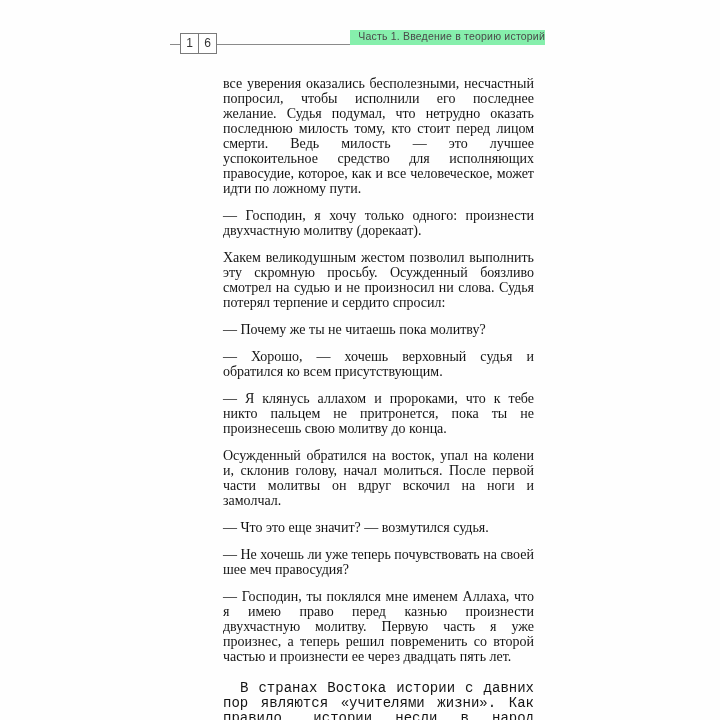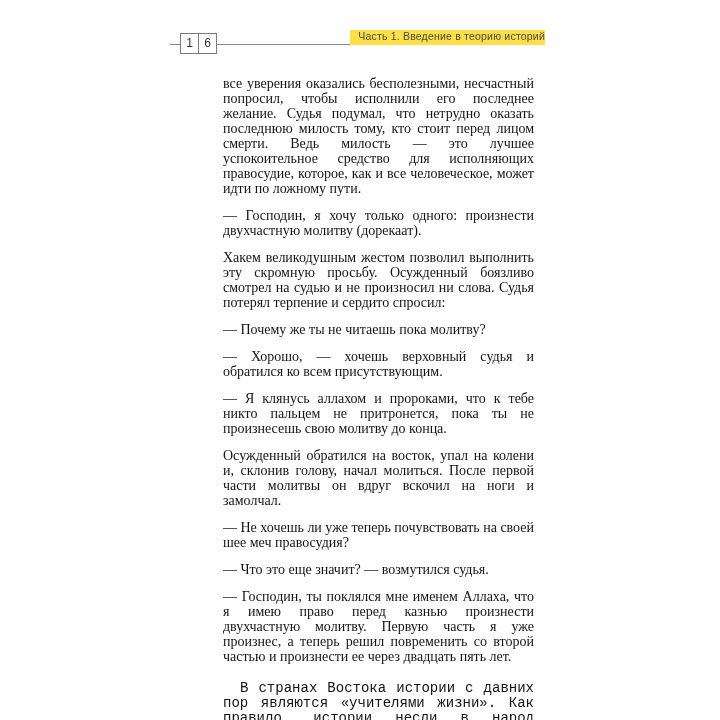--- a/index.html
+++ b/index.html
@@ -60,21 +60,21 @@
     letter-spacing: 0;
   }
   .folio-digit + .folio-digit {
     margin-left: -1px;
   }
   .runhead-title {
     position: absolute;
     right: 0;
     top: 0;
     padding: 0 0 2px 8px;
-    background: #fde047;
+    background: #86efac;
     z-index: 2;
     font-family: "Liberation Sans", "DejaVu Sans", sans-serif;
     font-size: 10.5px;
     line-height: 13px;
     color: #4a4a4a;
     letter-spacing: 0.2px;
     white-space: nowrap;
   }
 
   
@@ -119,19 +119,19 @@
   </div>
 
   <div class="textblock">
     <p class="para">все уверения оказались бесполезными, несчастный попросил, чтобы исполнили его последнее желание. Судья подумал, что нетрудно оказать последнюю милость тому, кто стоит перед лицом смерти. Ведь милость — это лучшее успокоительное средство для исполняющих правосудие, которое, как и все человеческое, может идти по ложному пути.</p>
     <p class="para">— Господин, я хочу только одного: произнести двухчастную молитву (дорекаат).</p>
     <p class="para">Хакем великодушным жестом позволил выполнить эту скромную просьбу. Осужденный боязливо смотрел на судью и не произносил ни слова. Судья потерял терпение и сердито спросил:</p>
     <p class="para">— Почему же ты не читаешь пока молитву?</p>
     <p class="para">— Хорошо, — хочешь верховный судья и обратился ко всем присутствующим.</p>
     <p class="para">— Я клянусь аллахом и пророками, что к тебе никто пальцем не притронется, пока ты не произнесешь свою молитву до конца.</p>
     <p class="para">Осужденный обратился на восток, упал на колени и, склонив голову, начал молиться. После первой части молитвы он вдруг вскочил на ноги и замолчал.</p>
+    <p class="para">— Что это еще значит? — возмутился судья.</p>
     <p class="para">— Не хочешь ли уже теперь почувствовать на своей шее меч правосудия?</p>
-    <p class="para">— Что это еще значит? — возмутился судья.</p>
     <p class="para">— Господин, ты поклялся мне именем Аллаха, что я имею право перед казнью произнести двухчастную молитву. Первую часть я уже произнес, а теперь решил повременить со второй частью и произнести ее через двадцать пять лет.</p>
     <p class="para indent gap">В странах Востока истории с давних пор являются «учителями жизни». Как правило, истории несли в народ рассказчики-чтецы и дервиши, в значительной степени</p>
   </div>
 
 </div>
 
 </body></html>

